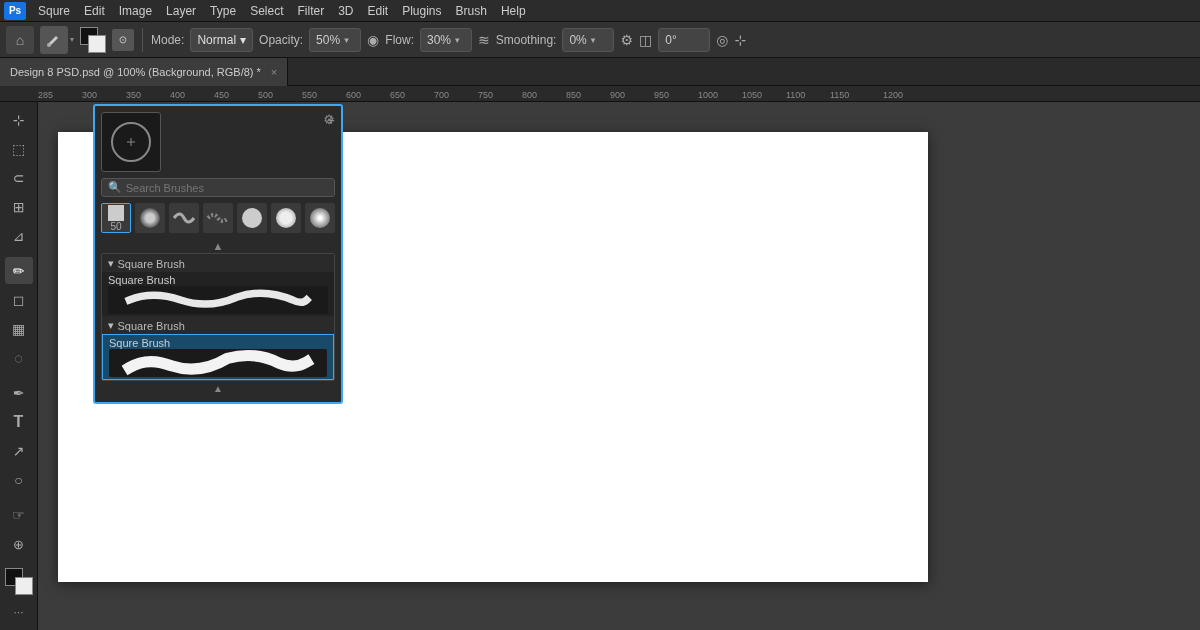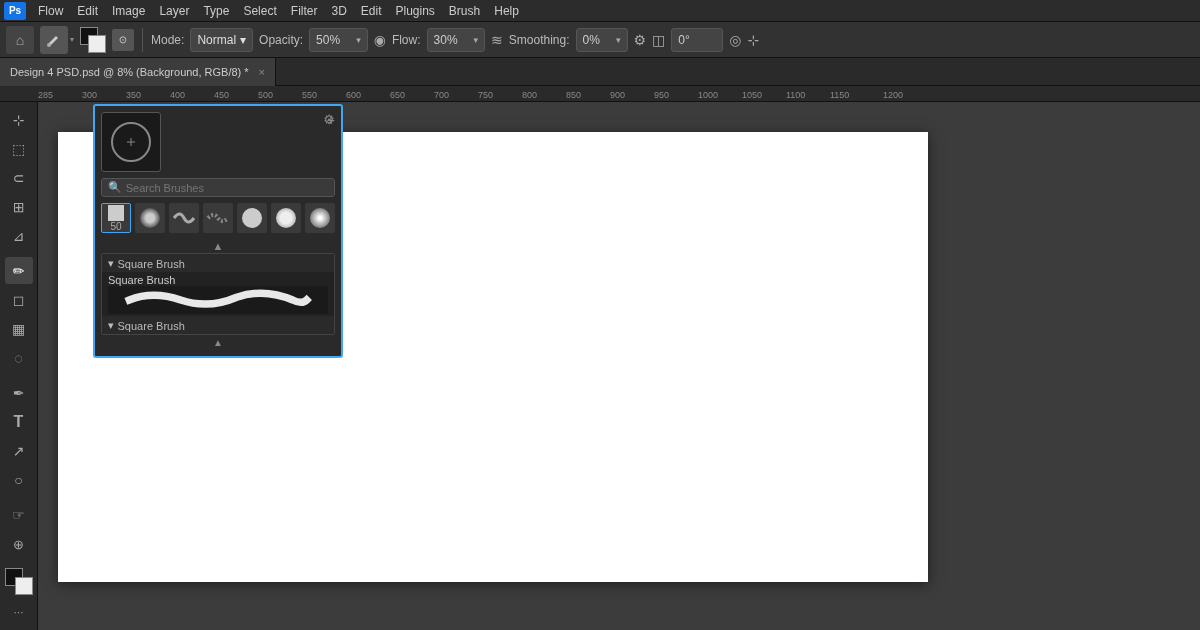--- a/index.html
+++ b/index.html
@@ -121,21 +121,21 @@
     .options-dropdown span { font-size: 12px; color: #ddd; }
     .chevron { font-size: 9px; color: #aaa; }
     .options-val {
       display: flex;
       align-items: center;
       background: #444;
       border: 1px solid #555;
       border-radius: 3px;
       padding: 10px 6px;
       cursor: pointer;
-      gap: 16px;
+      gap: 4px;
       height: 24px;
       min-width: 52px;
     }
     .options-icon {
       font-size: 14px;
       color: #aaa;
       cursor: pointer;
     }
     .separator-v {
       width: 1px; height: 24px;
@@ -442,21 +442,21 @@
       color: #666;
       writing-mode: vertical-rl;
       text-orientation: mixed;
     }
   </style>
 </head>
 <body>
 
 <div class="menu-bar">
   <div class="ps-logo">Ps</div>
-  <div class="menu-item">Flow</div>
+  <div class="menu-item">Squre</div>
   <div class="menu-item">Edit</div>
   <div class="menu-item">Image</div>
   <div class="menu-item">Layer</div>
   <div class="menu-item">Type</div>
   <div class="menu-item">Select</div>
   <div class="menu-item">Filter</div>
   <div class="menu-item">3D</div>
   <div class="menu-item">Edit</div>
   <div class="menu-item">Plugins</div>
   <div class="menu-item">Brush</div>
@@ -522,21 +522,21 @@
   <div class="options-val">
     <span>0°</span>
   </div>
 
   <span class="options-icon">◎</span>
   <span class="options-icon">⊹</span>
 </div>
 
 <div class="tabs-bar">
   <div class="tab-item">
-    <span>Design 4 PSD.psd @ 8% (Background, RGB/8) *</span>
+    <span>Design 8 PSD.psd @ 100% (Background, RGB/8) *</span>
     <span class="tab-close">×</span>
   </div>
 </div>
 
 <div class="ruler-h">
   <div class="ruler-ticks">
     <div class="ruler-tick" style="width:44px;">285</div>
     <div class="ruler-tick" style="width:44px;">300</div>
     <div class="ruler-tick" style="width:44px;">350</div>
     <div class="ruler-tick" style="width:44px;">400</div>
@@ -669,20 +669,28 @@
                 <path d="M5 15 Q30 5 60 15 Q90 25 120 12 Q150 2 180 15 Q190 20 195 15" stroke="white" stroke-width="8" fill="none" stroke-linecap="square" opacity="0.9"></path>
               </svg>
             </div>
           </div>
 
           <div class="brush-group-label">
             <span>▾</span>
             <span>Square Brush</span>
           </div>
 
+          <div class="brush-list-item selected">
+            <span class="brush-item-name">Squre Brush</span>
+            <div class="brush-item-preview">
+              <svg class="brush-stroke-svg" viewBox="0 0 200 30" preserveAspectRatio="xMidYMid meet">
+                <path d="M5 20 Q25 8 50 18 Q80 28 110 10 Q140 2 165 15 Q182 22 195 14" stroke="white" stroke-width="12" fill="none" stroke-linecap="square" opacity="0.95"></path>
+              </svg>
+            </div>
+          </div>
         </div>
 
         <div style="display:flex;align-items:center;justify-content:center;background:#2a2a2a;padding:2px 0;">
           <span style="font-size:10px;color:#888;">▲</span>
         </div>
 
       </div>
 
     </div>
   </div>

